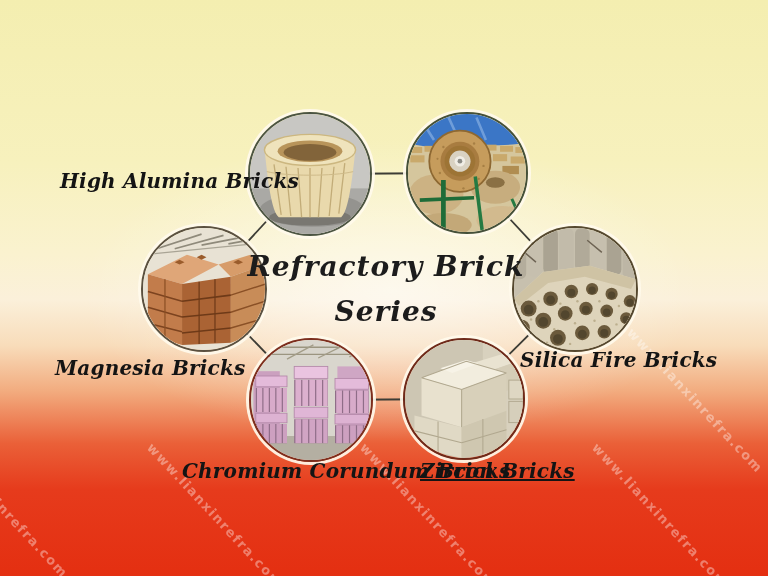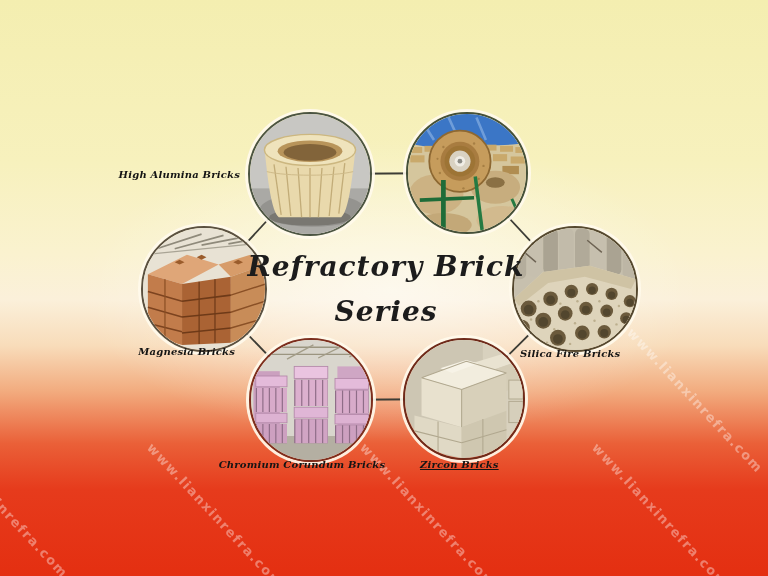--- a/index.html
+++ b/index.html
@@ -21,26 +21,26 @@
   }
   .circle svg { display:block; width:100%; height:100%; }
   .c-tl { left:248px; top:112px; width:124px; height:124px; border-color:#4b5442; }
   .c-tr { left:406px; top:112px; width:122px; height:122px; border-color:#455039; }
   .c-ml { left:141px; top:226px; width:126px; height:126px; border-color:#5a5040; }
   .c-mr { left:512px; top:226px; width:126px; height:126px; border-color:#55482f; }
   .c-bl { left:249px; top:338px; width:124px; height:124px; border-color:#7c2e1e; }
   .c-br { left:403px; top:338px; width:122px; height:122px; border-color:#6e2a1a; }
 
   .label {
-    position:absolute; font-style:italic; font-weight:bold; font-size:10px;
+    position:absolute; font-style:italic; font-weight:bold; font-size:20px;
     color:#141414; white-space:nowrap; letter-spacing:0.2px;
   }
   .l-ha { left:60px;  top:169px; width:180px; text-align:right; }
   .l-cf { left:537px; top:169px; }
-  .l-mg { left:55px;  top:346px; width:180px; text-align:right; }
+  .l-mg { left:55px;  top:356px; width:180px; text-align:right; }
   .l-sf { left:520px; top:348px; }
   .l-cc { left:182px; top:459px; width:240px; text-align:center; }
   .l-zr { left:420px; top:459px;text-decoration:underline; }
 
   .title {
     position:absolute; left:0; top:250px; width:772px; text-align:center;
     color:#1c1c1c;
   }
   .title .line {
     font-style:italic; font-weight:bold; font-size:28px; letter-spacing:1px;

